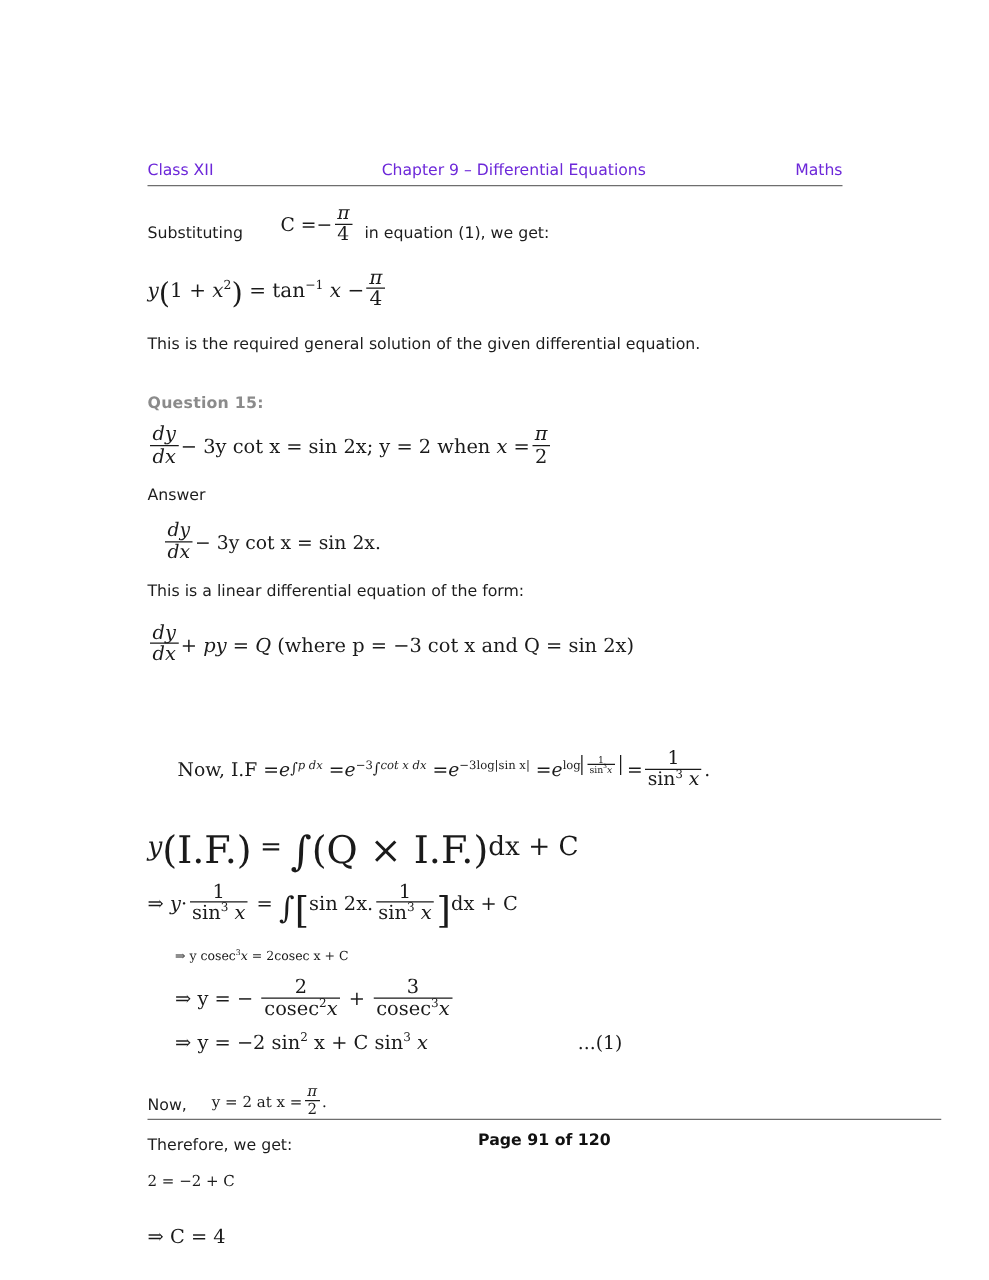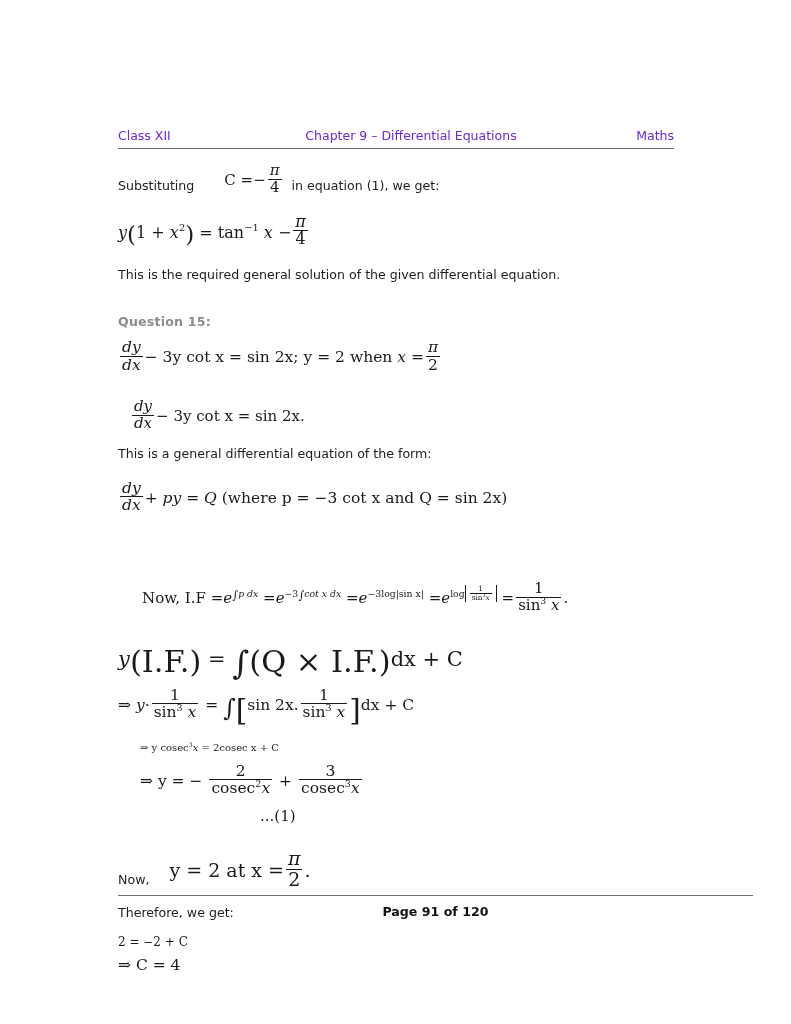--- a/index.html
+++ b/index.html
@@ -177,30 +177,31 @@
     <div class="qnum">Question 15:</div>
 
     <div style="height:10px"></div>
     <div class="math eqline" style="font-size:15.5px;">
       <span class="frac"><span class="num it">dy</span><span class="den it">dx</span></span><span class="it" style="font-style:normal;">− 3y cot x = sin 2x; y = 2</span>
       <span class="up">when</span>
       <span class="it">x =</span><span class="frac"><span class="num it">π</span><span class="den up">2</span></span>
     </div>
 
     <div style="height:14px"></div>
+    <p class="para">Answer</p>
 
     <div style="height:12px"></div>
     <div class="row">
       <span class="math" style="margin-left:12px;">
         <span class="frac"><span class="num it">dy</span><span class="den it">dx</span></span><span>− 3y cot x = sin 2x.</span>
       </span>
     </div>
 
     <div style="height:14px"></div>
-    <p class="para">This is a general differential equation of the form:</p>
+    <p class="para">This is a linear differential equation of the form:</p>
 
     <div style="height:16px"></div>
     <div class="math eqline" style="font-size:15.5px;">
       <span class="frac"><span class="num it">dy</span><span class="den it">dx</span></span><span class="it">+ py = Q</span>
       <span class="up">(where p = −3 cot x and Q = sin 2x)</span>
     </div>
 
     <div style="height:20px"></div>
     <div class="math eqline" style="font-size:15px;padding-left:24px;margin-top:48px;">
       <span class="up">Now, I.F</span>
@@ -240,37 +241,40 @@
     <div style="height:10px"></div>
     <div class="math eqline" style="font-size:15.5px;padding-left:22px;">
       <span class="up">⇒ y = −</span>
       <span class="frac"><span class="num up">2</span><span class="den"><span class="up">cosec</span><sup>2</sup><span class="it">x</span></span></span>
       <span class="up">+</span>
       <span class="frac"><span class="num up">3</span><span class="den"><span class="up">cosec</span><sup>3</sup><span class="it">x</span></span></span>
     </div>
 
     <div style="height:10px"></div>
     <div class="tagged" style="padding-left:22px;">
+      <span class="math" style="font-size:15.5px;">
+        <span class="up">⇒ y = −2 sin</span><sup>2</sup>&nbsp;<span class="it" style="font-style:normal;">x + C sin</span><sup>3</sup>&nbsp;<span class="it">x</span>
+      </span>
       <span class="tag">...(1)</span>
     </div>
 
     <div style="height:24px"></div>
     <div class="row">
       <span class="para lead" style="align-self:flex-end;">Now,</span>
-      <span class="math" style="margin-left:14px;font-size:19px;">
+      <span class="math" style="margin-left:14px;font-size:12px;">
         <span class="it" style="font-style:normal;">y = 2 at x =</span><span class="frac"><span class="num it">π</span><span class="den up">2</span></span><span class="up">.</span>
       </span>
     </div>
 
     <div style="height:14px"></div>
     <p class="para">Therefore, we get:</p>
 
     <div style="height:14px"></div>
     <div class="math eqline" style="font-size:12px;">2 = −2 + C</div>
     <div style="height:8px"></div>
-    <div class="math eqline" style="font-size:15.5px;">⇒ C = 4</div>
+    <div class="math eqline" style="font-size:15.5px;margin-top:20px;">⇒ C = 4</div>
 
   </div>
 
   <div class="rule-bottom"></div>
   <div class="footer">Page 91 of 120</div>
 
 </div>
 
 </body></html>

